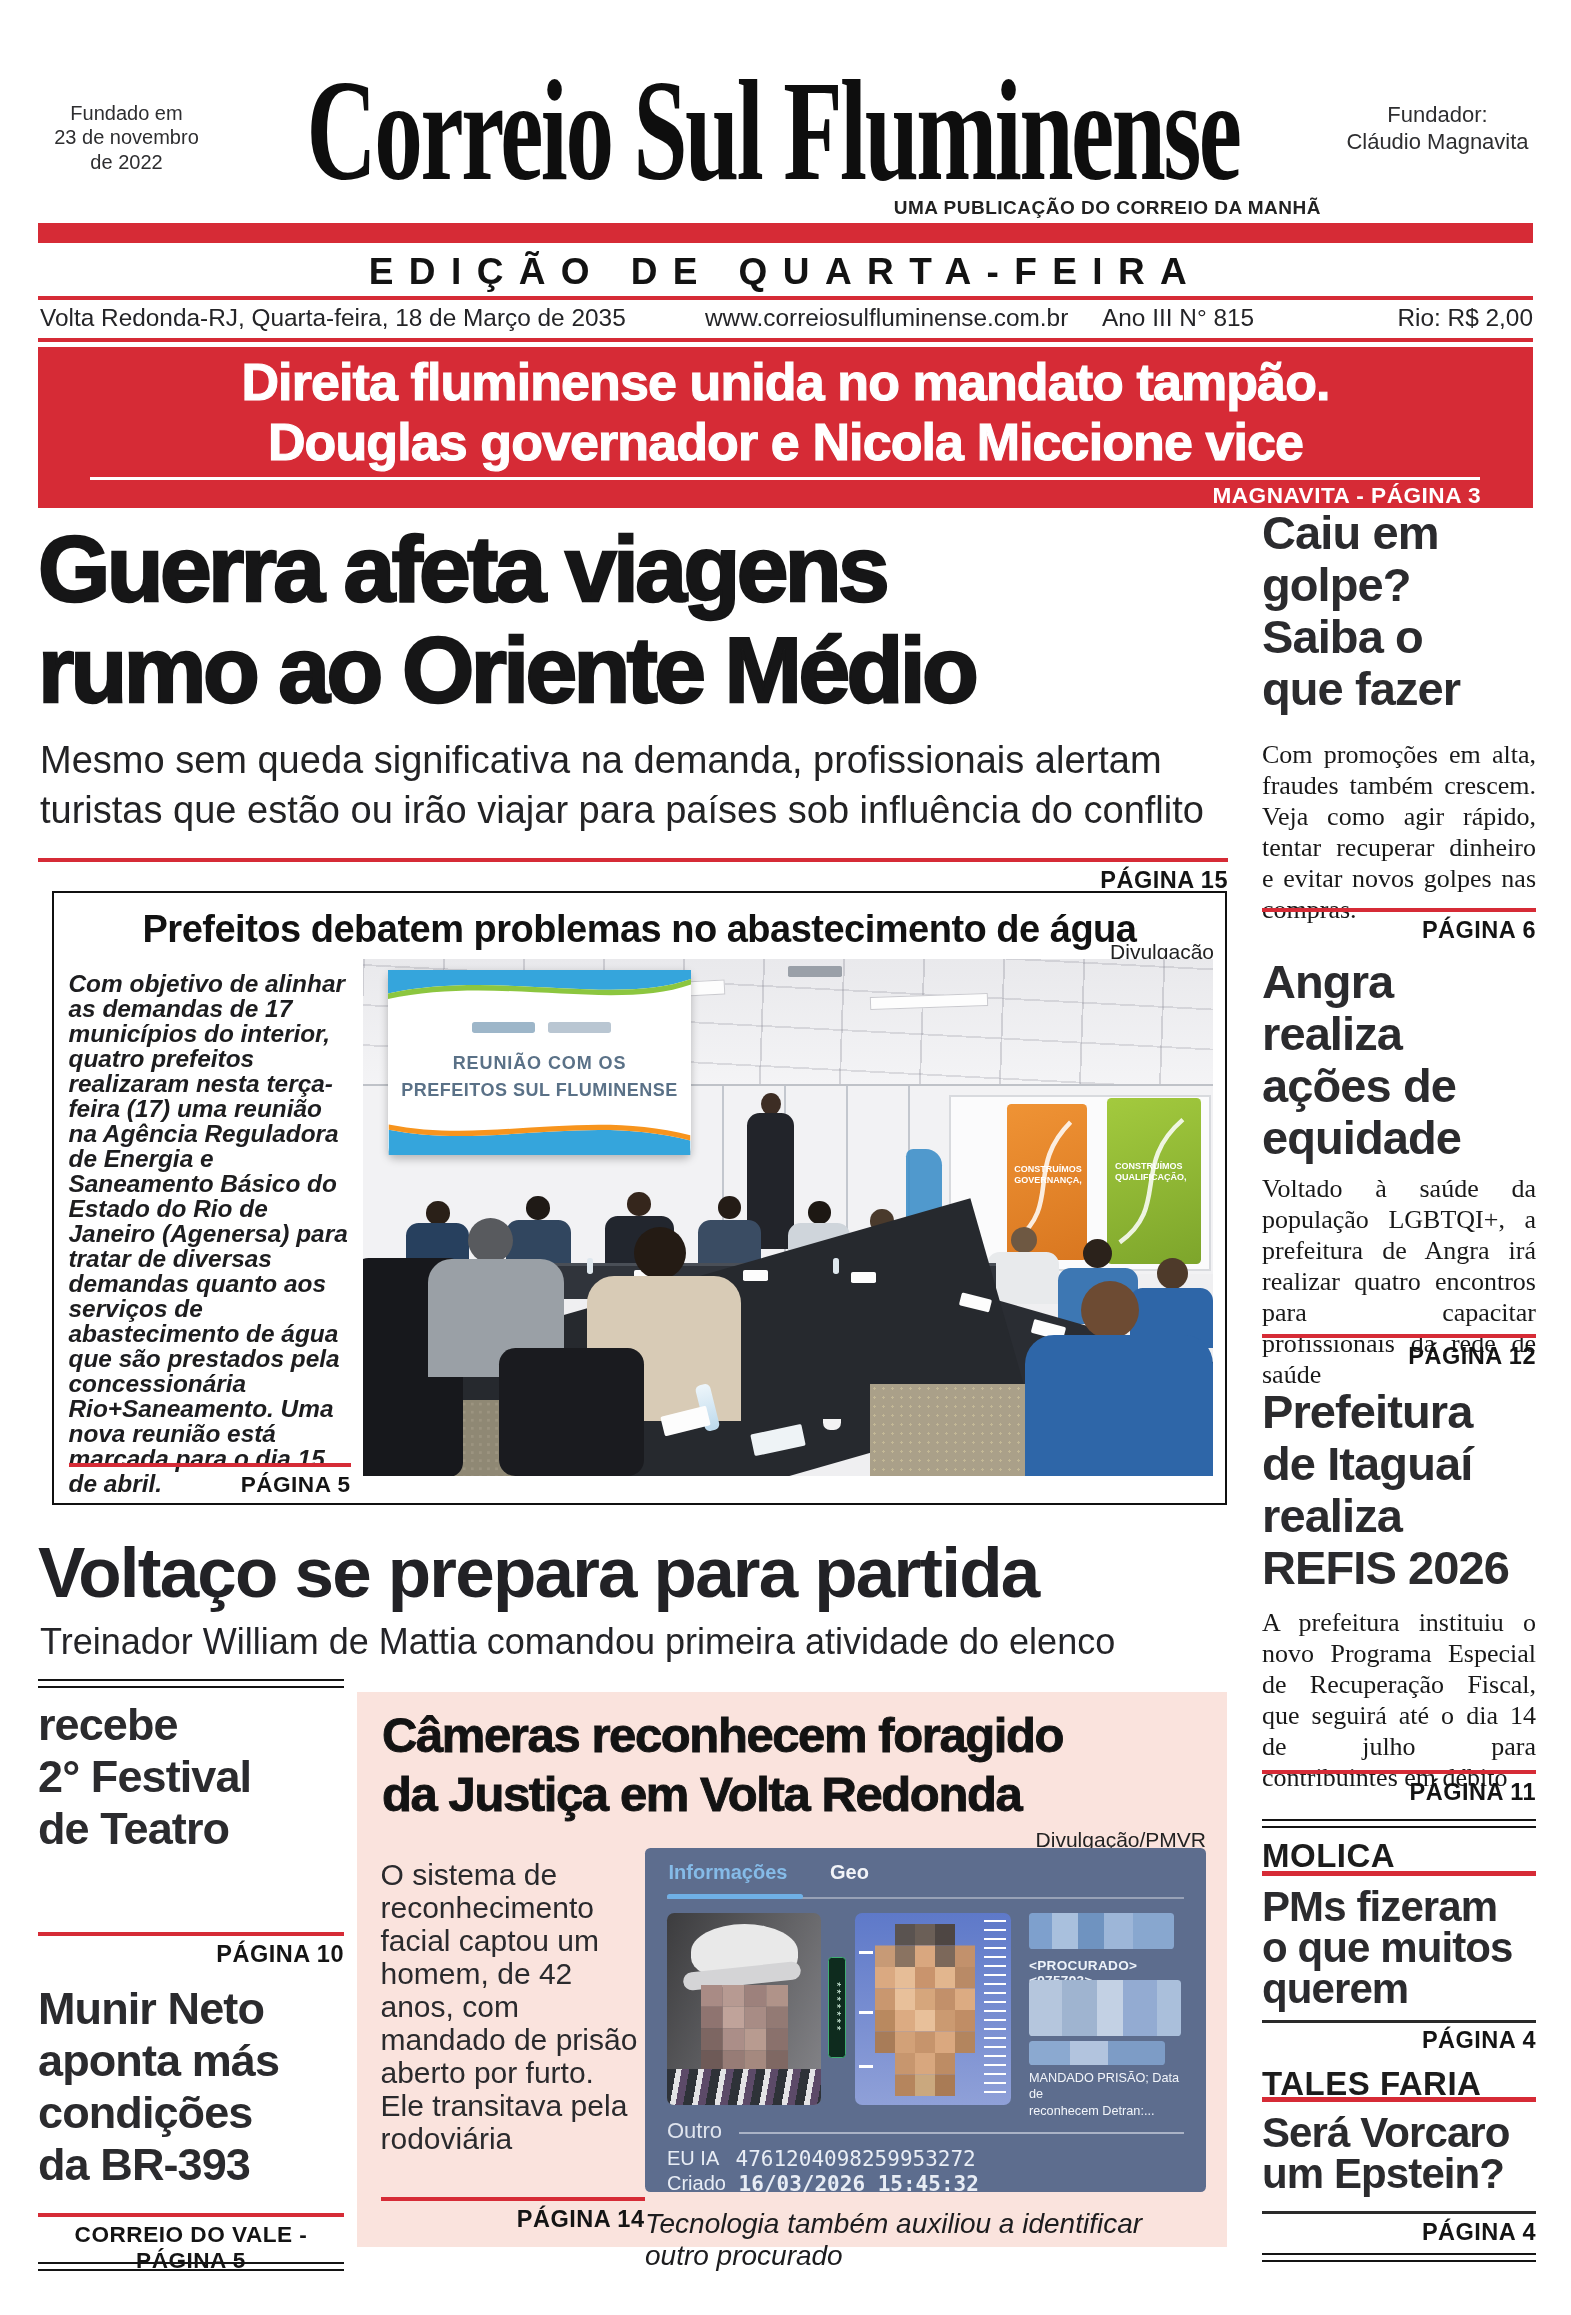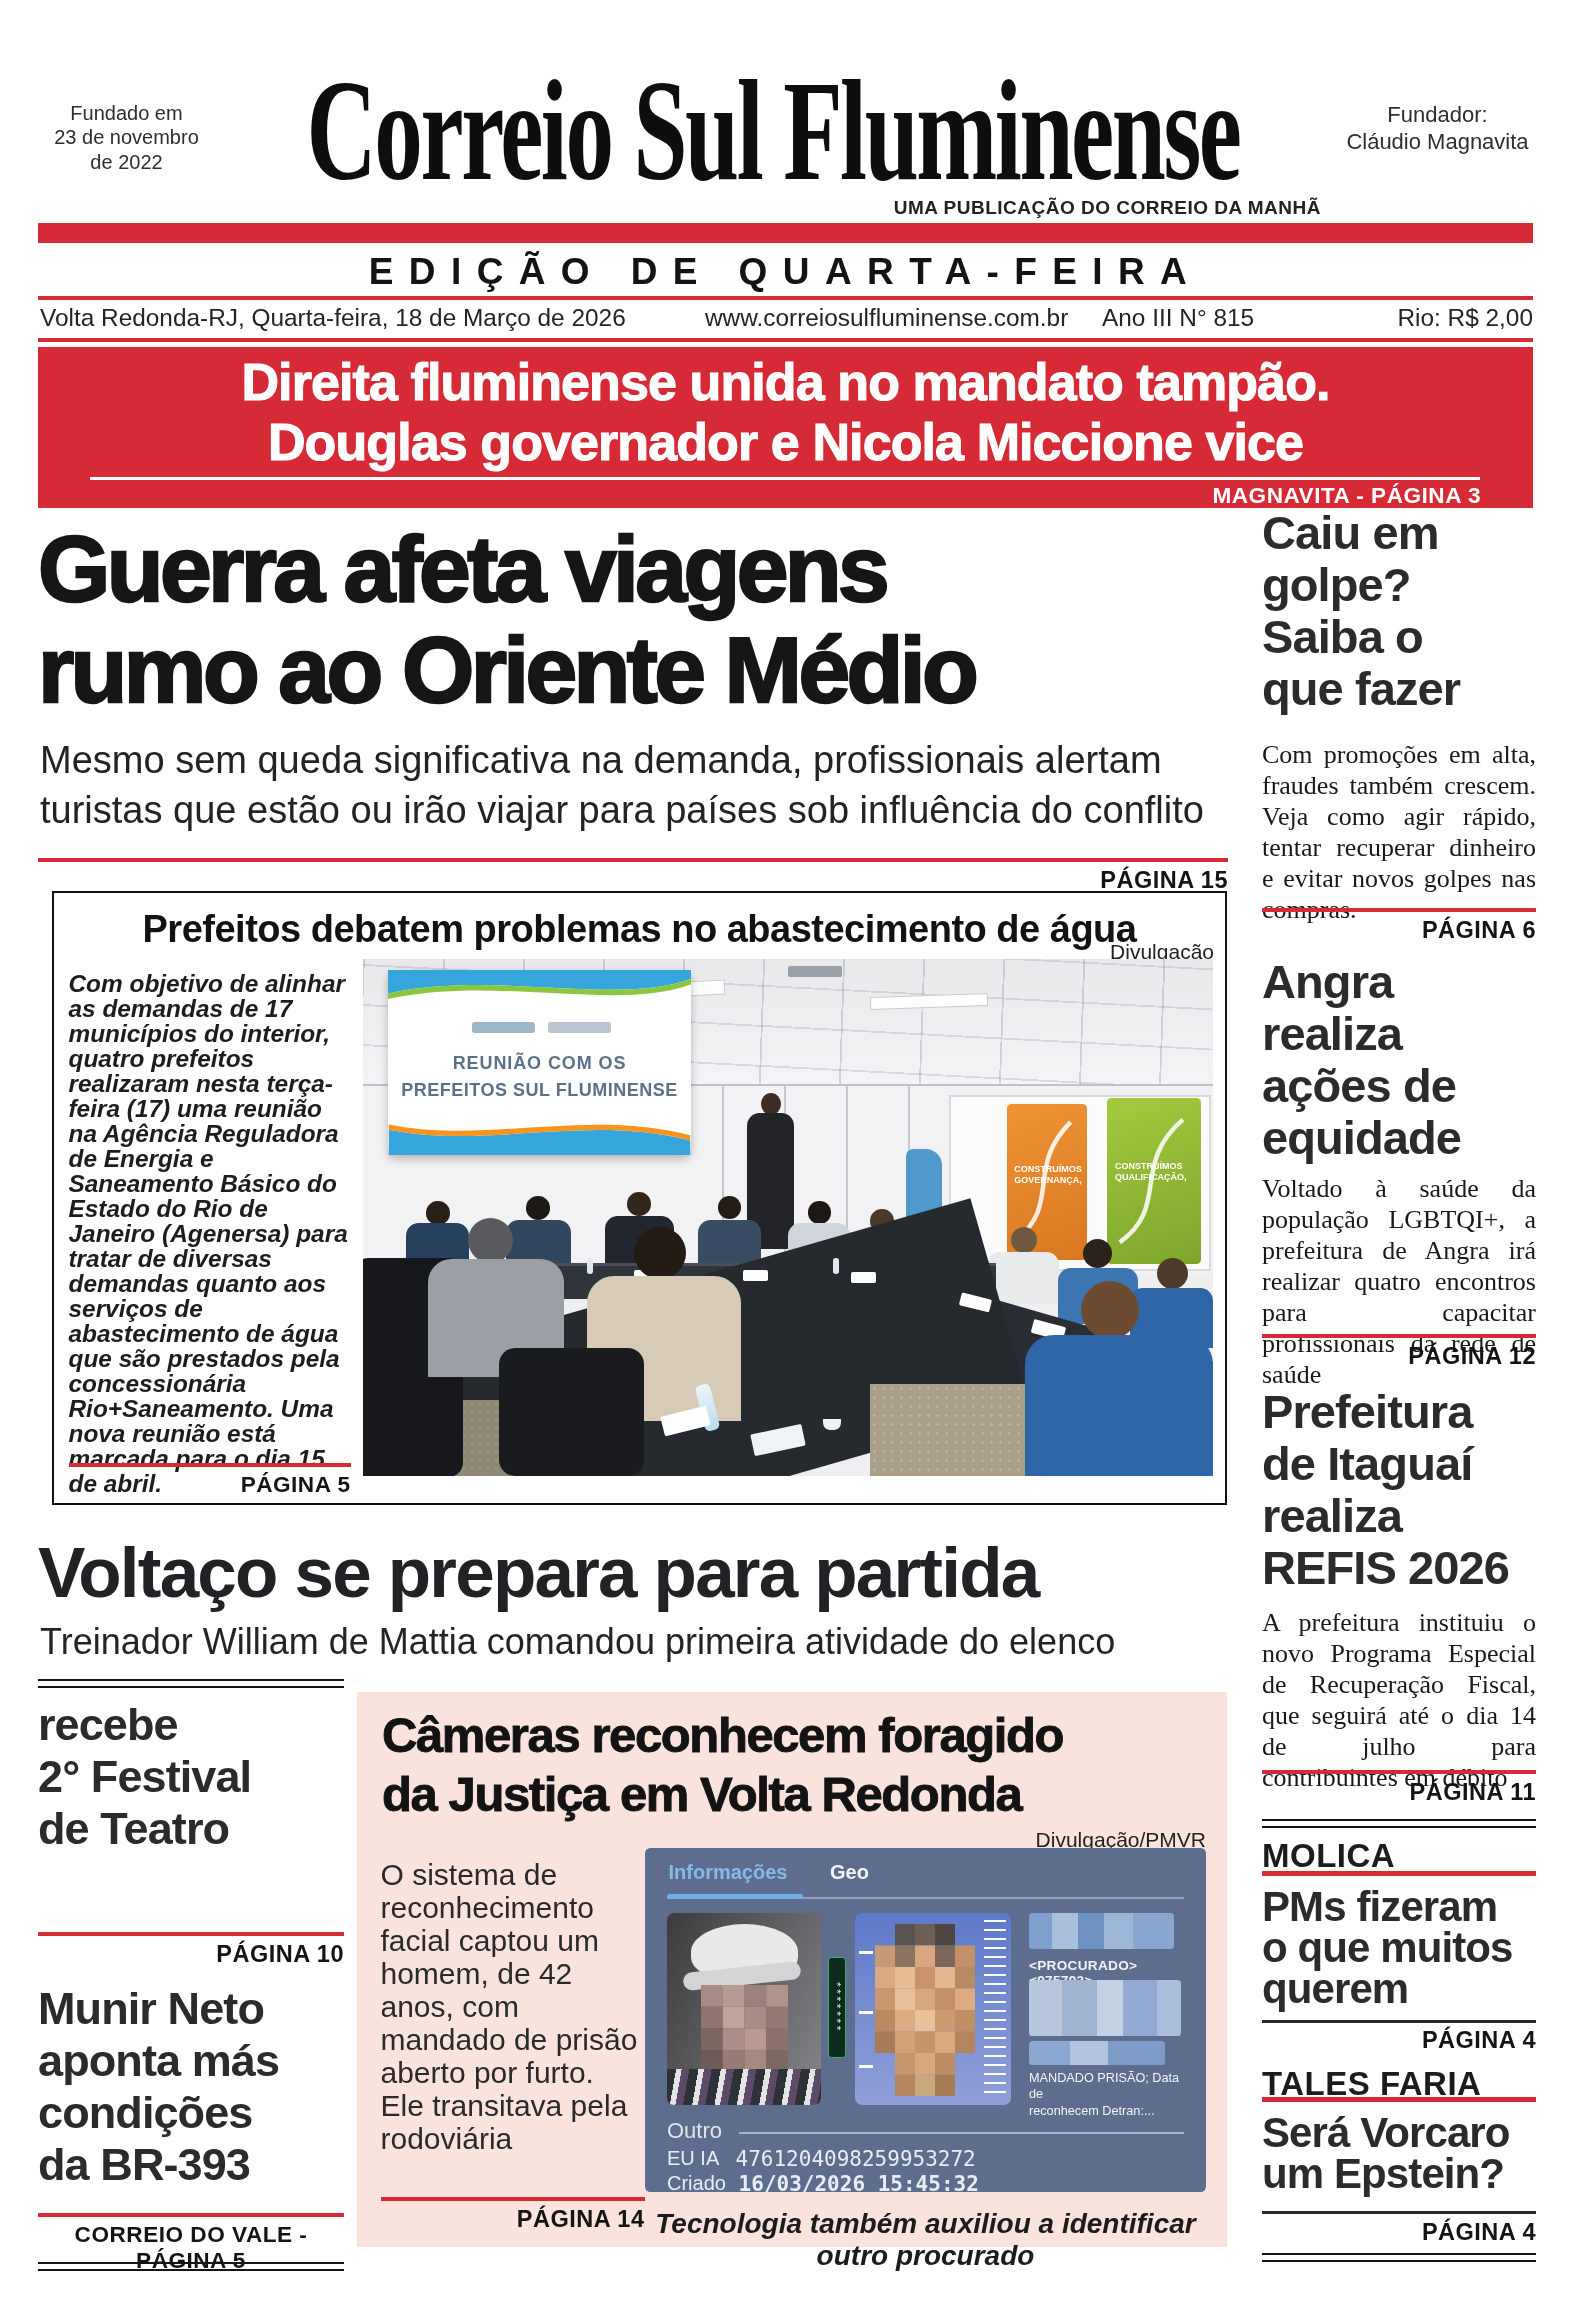--- a/index.html
+++ b/index.html
@@ -35,21 +35,21 @@
   .lead-sub{font-size:38px;line-height:1.32;color:#232325}
   .box-title{font-size:38px;font-weight:700;letter-spacing:-0.5px;color:#121212}
   .credit{font-size:21px;color:#222}
   .wb-body{font-style:italic;font-weight:700;font-size:24.4px;line-height:25px;color:#1d1d1f}
   .voltaco-h{font-size:71px;font-weight:700;letter-spacing:-1.8px;color:#222226}
   .voltaco-sub{font-size:36px;color:#242428}
   .bl-head{font-size:45px;line-height:52px;font-weight:700;letter-spacing:-0.9px;color:#2b2b2e}
   .cam-h{font-size:49px;font-weight:700;letter-spacing:-1.4px;color:#131313;
          -webkit-text-stroke:0.9px #131313;white-space:nowrap}
   .cam-body{font-size:30px;line-height:33px;color:#2a2a2d}
-  .caption{font-style:italic;font-weight:700;font-size:28px;color:#1c1c1e;text-align:center}
+  .caption{font-style:italic;font-weight:400;font-size:28px;color:#1c1c1e;}
   .sb-head{font-size:47px;line-height:52px;font-weight:700;letter-spacing:-0.9px;color:#2b2b2e}
   .sb-body{font-family:"Liberation Serif",serif;font-size:26px;line-height:31px;
            text-align:justify;color:#191919}
   .kicker{font-size:33px;font-weight:700;letter-spacing:0.5px;color:#1c1c1c}
   .kicker-rule{height:4.5px;background:var(--red)}
   
   .photo{overflow:hidden;background:#efeff1}
   .p-head{position:absolute;border-radius:50%}
   .p-torso{position:absolute;border-radius:12.7px 12.7px 0 0}
   .paper{position:absolute;background:#fdfdfd;border-radius:1.8px}
@@ -80,21 +80,21 @@
   </div>
 
   <div class="abs pubnote right" style="left:778px;top:197px;width:543px">UMA PUBLICAÇÃO DO CORREIO DA MANHÃ</div>
 
   <div class="abs" style="left:38px;top:223px;width:1495px;height:20px;background:var(--red)"></div>
 
   <div class="abs edition center" style="left:0;top:251px;width:1571px">EDIÇÃO DE QUARTA-FEIRA</div>
 
   <div class="abs red-rule" style="left:38px;top:296px;width:1495px"></div>
 
-  <div class="abs dateline" style="left:40px;top:304px">Volta Redonda-RJ, Quarta-feira, 18 de Março de 2026</div>
+  <div class="abs dateline" style="left:40px;top:304px">Volta Redonda-RJ, Quarta-feira, 18 de Março de 2035</div>
   <div class="abs dateline" style="left:705px;top:304px">www.correiosulfluminense.com.br</div>
   <div class="abs dateline" style="left:1102px;top:304px">Ano III N° 815</div>
   <div class="abs dateline right" style="left:1339px;top:304px;width:194px">Rio: R$ 2,00</div>
 
   <div class="abs red-rule" style="left:38px;top:338px;width:1495px"></div>
 
   <div class="abs banner-box" style="left:38px;top:347px;width:1495px;height:161px">
     <div class="abs banner-line" style="left:0;top:5.4px">Direita fluminense unida no mandato tampão.</div>
     <div class="abs banner-line" style="left:0;top:65px">Douglas governador e Nicola Miccione vice</div>
     <div class="abs" style="left:52px;top:130px;width:1390px;height:2.7px;background:#fff"></div>

